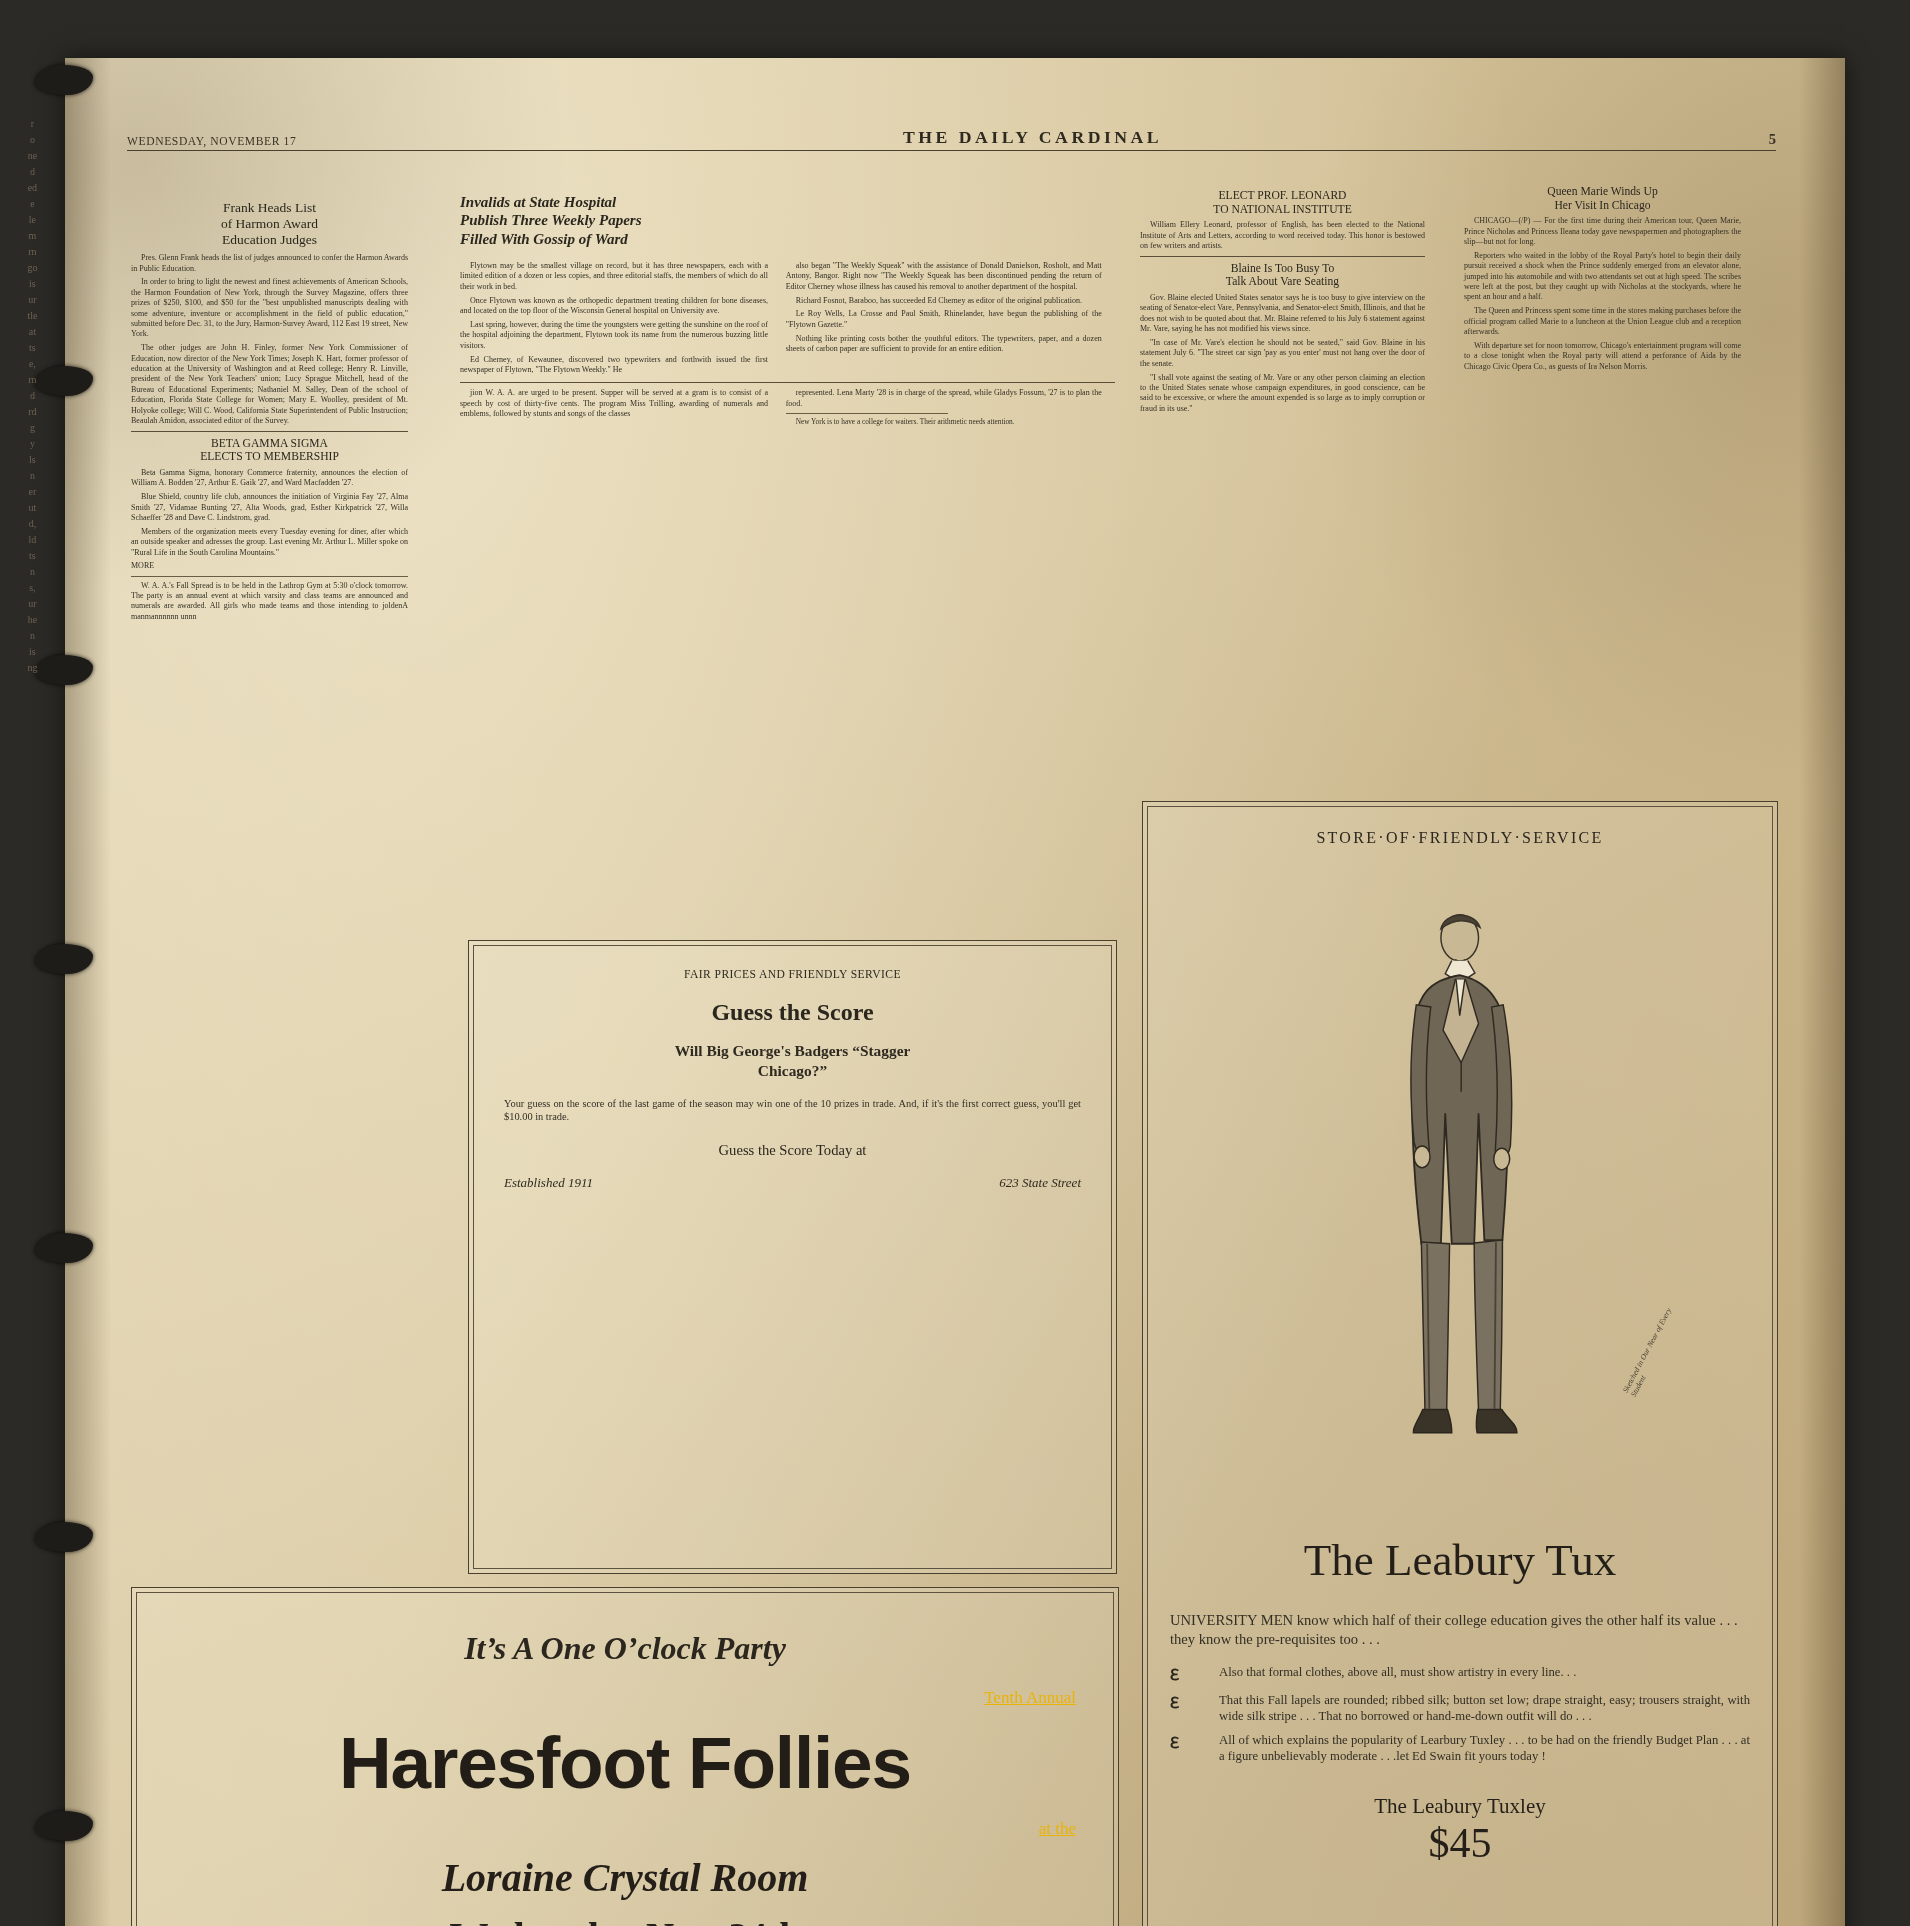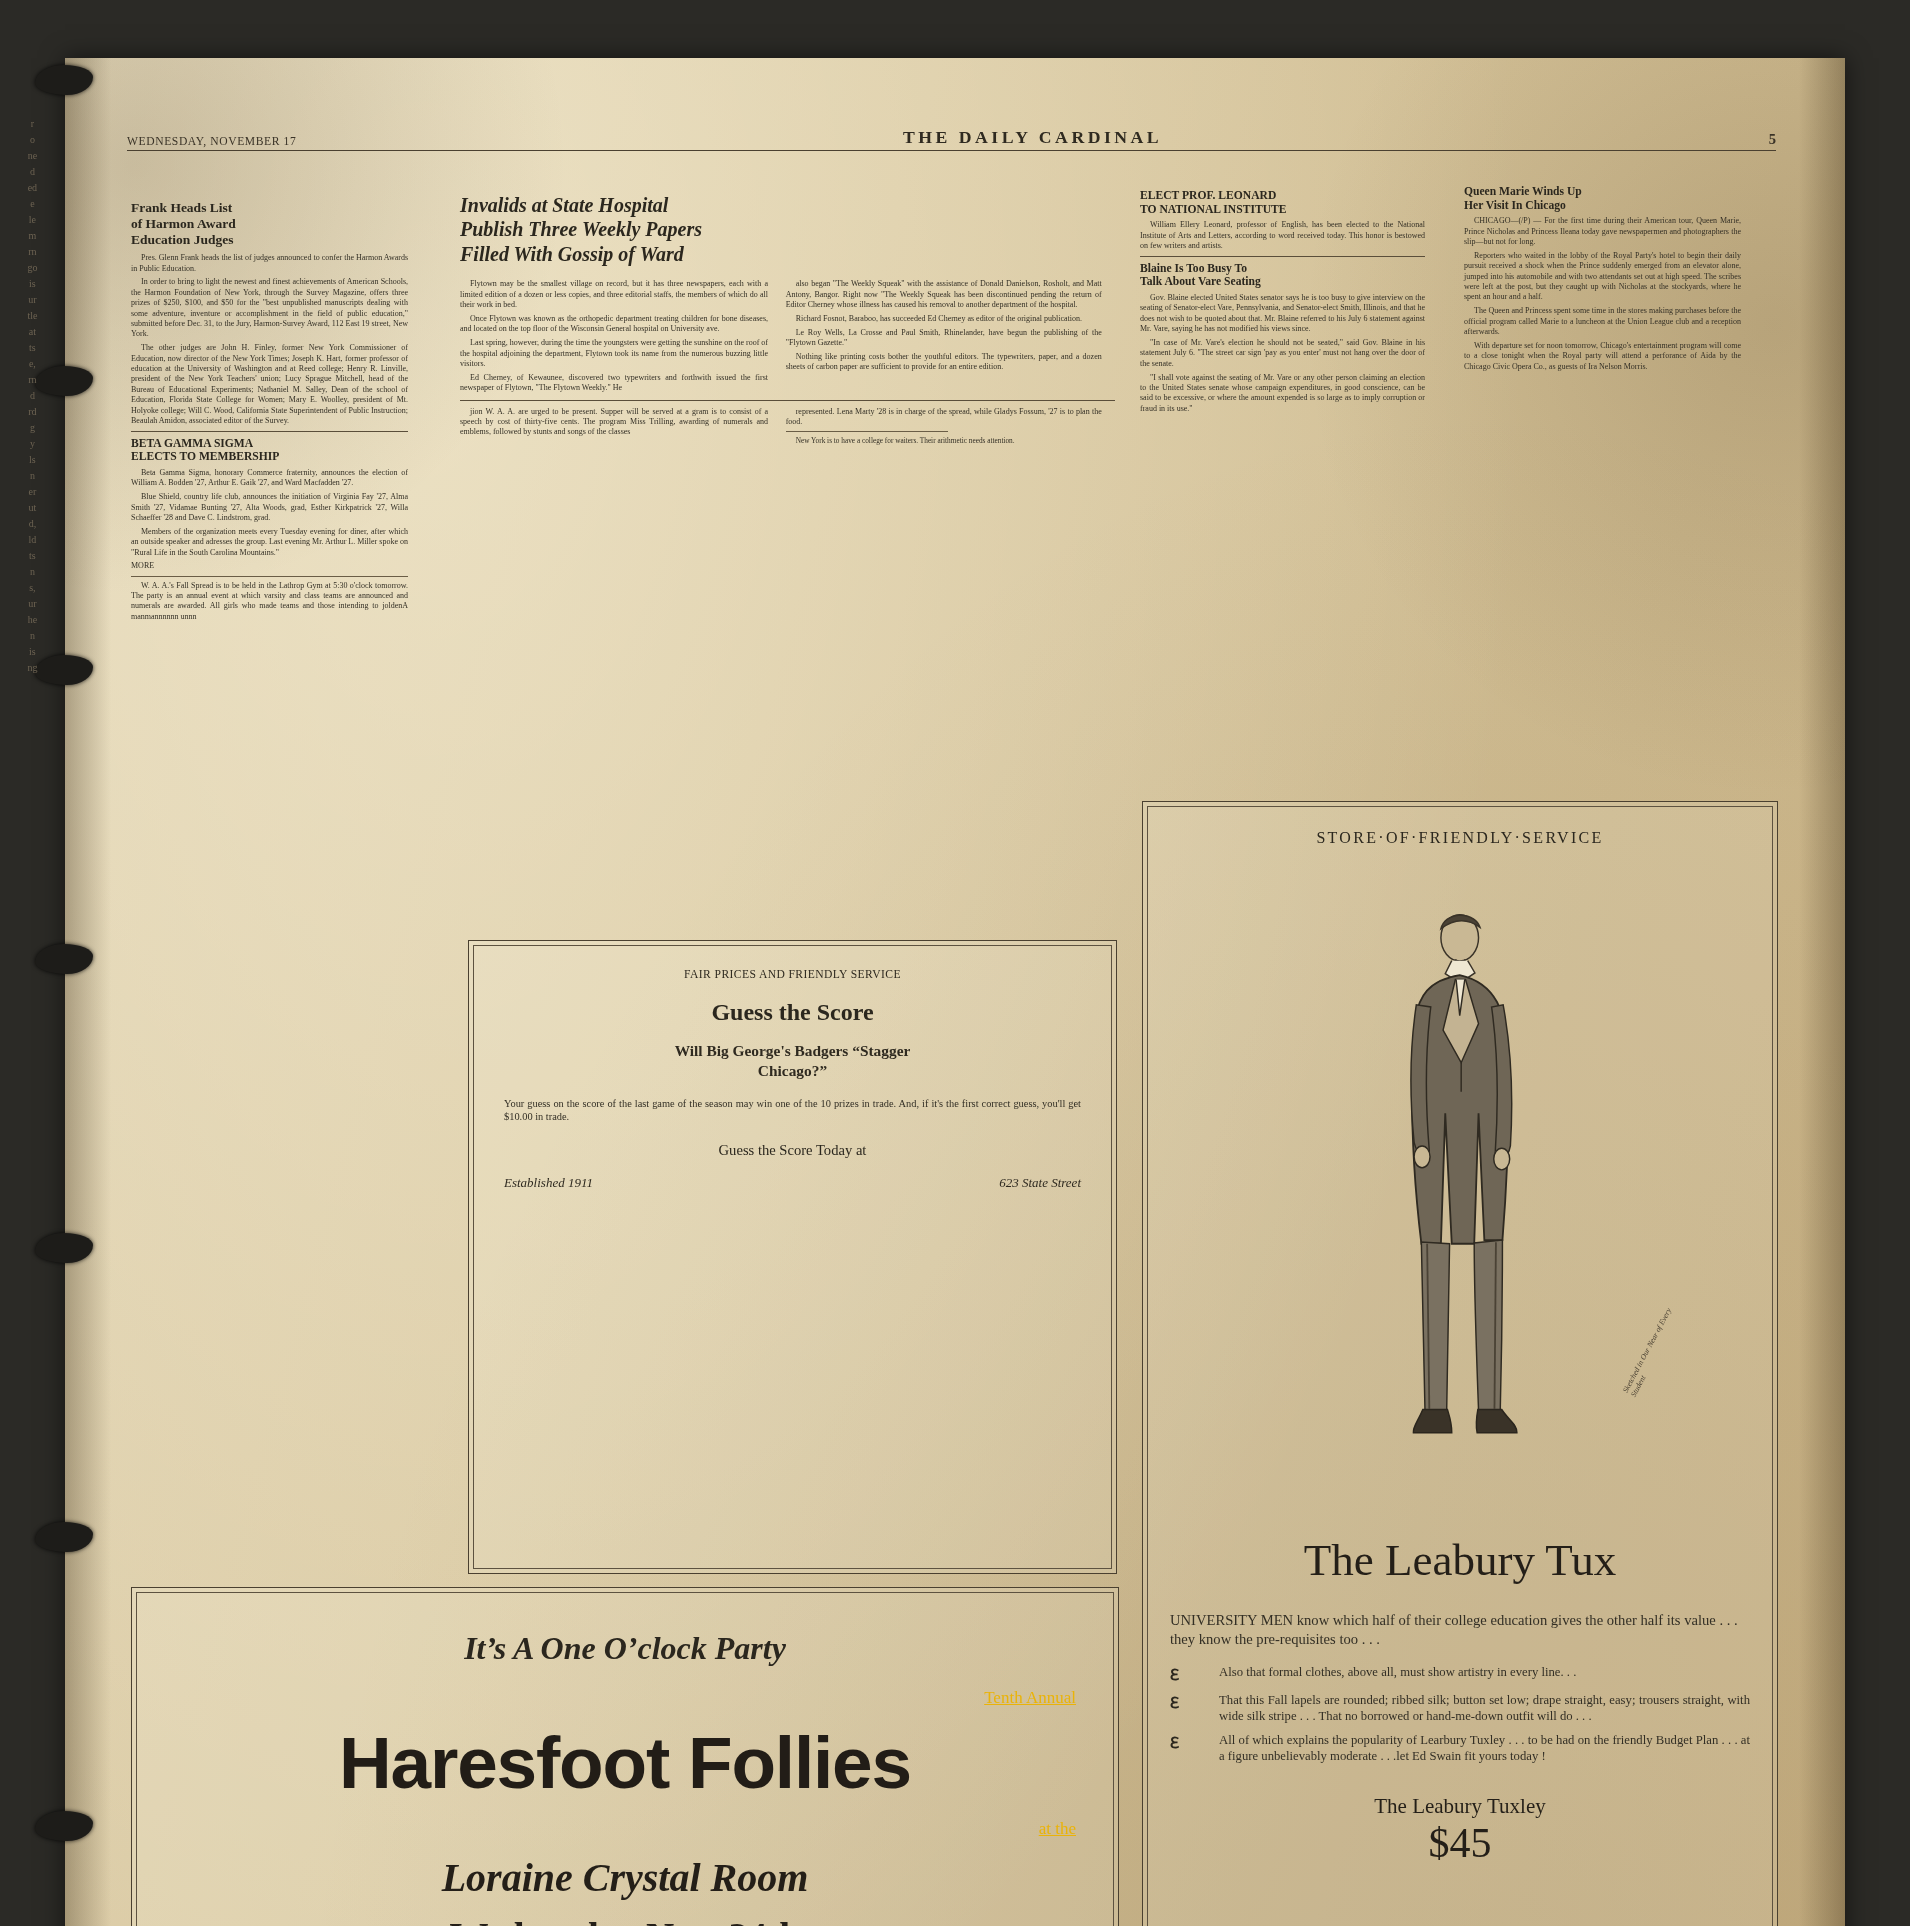--- a/index.html
+++ b/index.html
@@ -56,37 +56,37 @@
     display:flex; align-items:flex-end; justify-content:space-between;
     border-bottom:1.2px solid #4a4030; padding-bottom:2px;
   }
   .mh-date { font-size:11.6px; letter-spacing:0.6px; color:#3a3327; font-family:"Liberation Serif", serif;}
   .mh-title { font-size:17.7px; letter-spacing:3.5px; color:#2f2a20; font-weight:bold; }
   .mh-page { font-size:14.6px; color:#3a3327; font-weight:bold; }
 
   
   .col { position:absolute; color:#2e2a21; }
   .hd {
-    font-weight:bold; line-height:1.18;
+    text-align:center; font-weight:normal; line-height:1.18;
     color:#2b271e;
   }
   .hd-1 { font-size:13.5px; }
   .hd-sm { font-size:11.6px; }
   p.t {
     font-size:8px; line-height:1.30; text-align:justify;
     margin:0 0 3.5px 0; text-indent:10px; color:#332f25;
   }
   .rule { border-top:0.8px solid #5a4e3a; margin:4.6px 0 4.6px 0; }
   .rule-thin { border-top:0.4px solid #6a5d46; margin:3.9px 0; }
 
   
   .feature-hd {
     font-family:"Liberation Serif", serif;
     font-style:italic; font-weight:bold;
-    font-size:20px; line-height:1.22; color:#2b271e;
+    font-size:15px; line-height:1.22; color:#2b271e;
     text-align:center;
   }
 
   
   .adbox { position:absolute; border:1.2px solid #4a4030; background:rgba(255,252,240,.14); }
   .adbox .inner { position:absolute; inset:3.9px; border:0.4px solid #5d5240; }
 
   .brown-title {
     font-family:"Liberation Serif", serif; font-weight:bold;
     font-size:24px; color:#2b271e; text-align:center;

